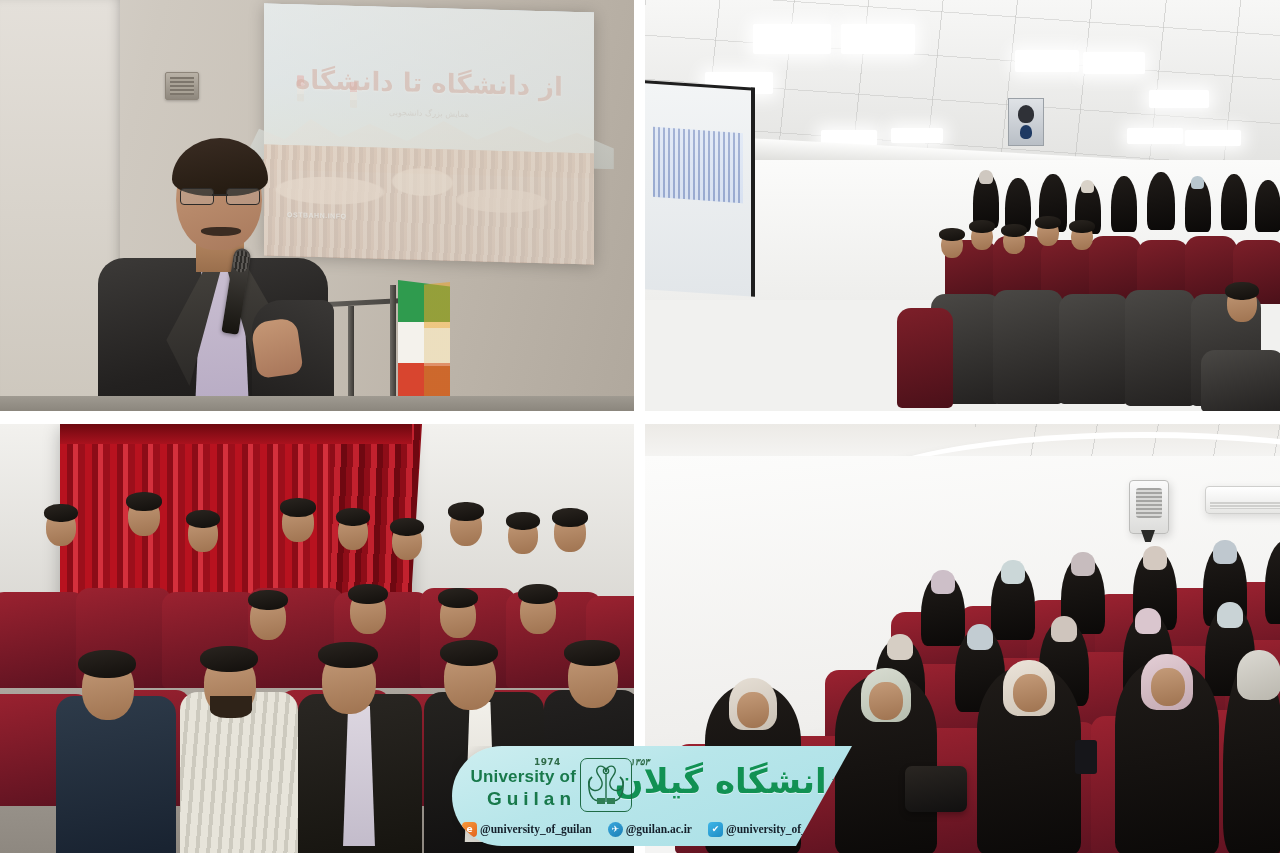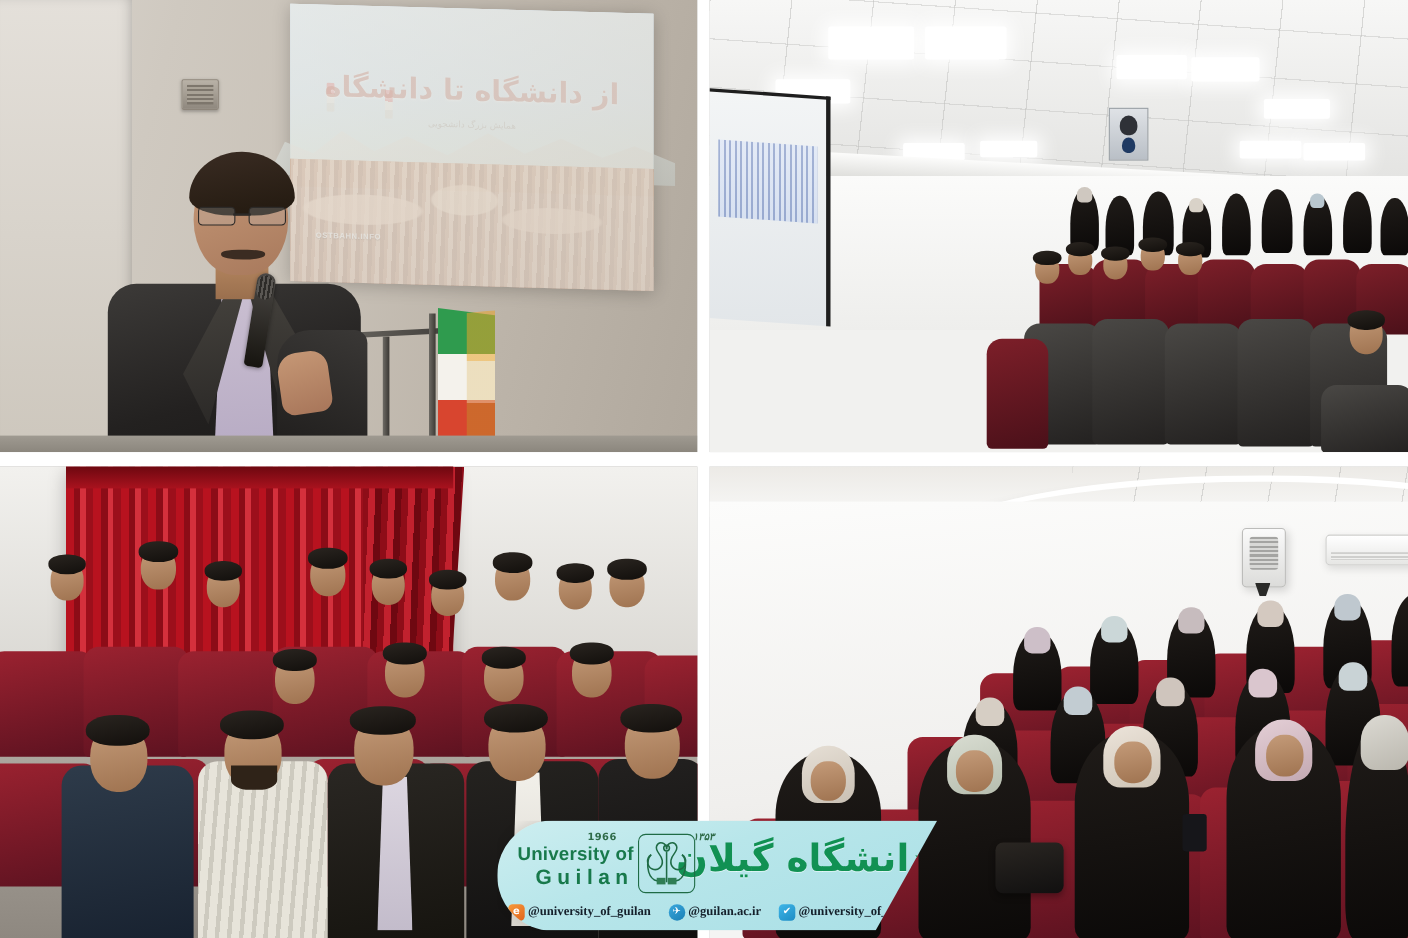--- a/index.html
+++ b/index.html
@@ -756,21 +756,21 @@
 
       <div class="chador" style="left:538px;top:-4px;width:62px;height:198px;"></div>
       <div class="scarf" style="left:552px;top:-10px;width:44px;height:50px;background:linear-gradient(160deg,#dcdad3,#bab7ae);"></div>
     </div>
   </div>
 
   <div class="banner">
     <div class="banner-inner">
       <div class="b-fa">دانشگاه گیلان</div>
 
-      <div class="b-year b-year-en">1966</div>
+      <div class="b-year b-year-en">1974</div>
       <div class="b-year b-year-fa">۱۳۵۳</div>
 
       <div class="b-uni">University of</div>
       <div class="b-guilan">Guilan</div>
 
       <div class="b-emblem">
         <svg width="44" height="46" viewBox="0 0 44 46" aria-hidden="true">
           <g fill="none" stroke="#1f6b45" stroke-width="1.4">
             <path d="M22 10 C22 4 15 2 13 7 C11 12 17 14 18 20 C19 26 14 30 9 28 C4 26 3 18 8 15"></path>
             <path d="M22 10 C22 4 29 2 31 7 C33 12 27 14 26 20 C25 26 30 30 35 28 C40 26 41 18 36 15"></path>

